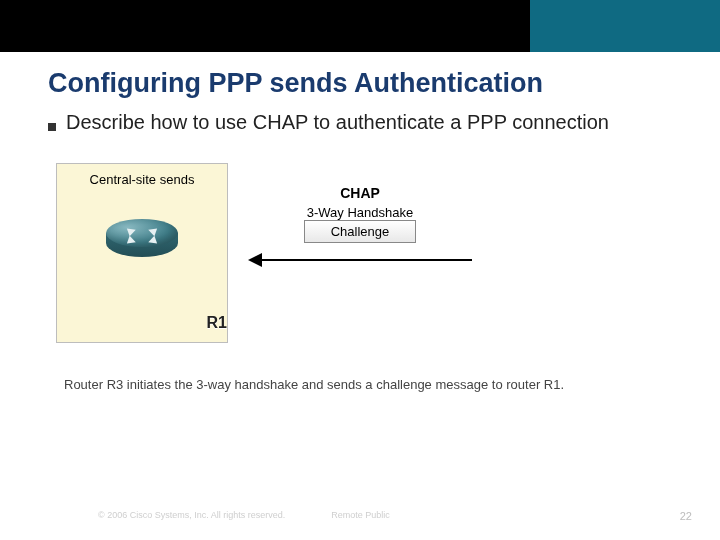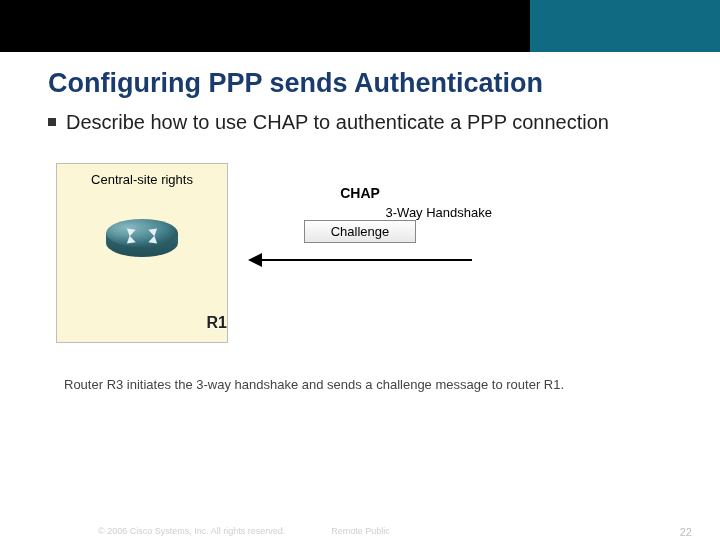--- a/index.html
+++ b/index.html
@@ -26,21 +26,21 @@
     background: #0f6a82;
   }
   .title {
     font-size: 27px;
     font-weight: bold;
     color: #1a3b6e;
     padding: 16px 48px 10px 48px;
   }
   .bullet-row {
     display: flex;
-    align-items: flex-start;
+    align-items: center;
     padding: 0 40px 0 48px;
   }
   .bullet-sq {
     width: 8px;
     height: 8px;
     background: #333;
     margin-top: 9px;
     margin-right: 10px;
     flex-shrink: 0;
   }
@@ -130,21 +130,20 @@
     font-size: 14px;
     font-weight: bold;
     color: #000;
     padding-top: 22px;
     text-align: center;
   }
   .handshake {
     font-size: 13px;
     color: #000;
     padding-top: 4px;
-    text-align: right;
   }
   .challenge-box {
     display: inline-block;
     margin-top: 0;
     padding: 3px 26px;
     border: 1px solid #888;
     background: linear-gradient(180deg, #fff 0%, #e8e8e8 100%);
     font-size: 13px;
     color: #000;
   }
@@ -168,21 +167,21 @@
     border-top: 7px solid transparent;
     border-bottom: 7px solid transparent;
   }
   .caption {
     font-size: 13px;
     color: #444;
     padding: 34px 8px 18px 8px;
   }
   .footer {
     position: absolute;
-    bottom: 4px;
+    bottom: 20px;
     left: 0;
     width: 720px;
     font-size: 9px;
     color: #cfcfcf;
     display: flex;
   }
   .footer .copy { margin-left: 98px; }
   .footer .pub { margin-left: 46px; }
   .footer .num {
     position: absolute;
@@ -202,21 +201,21 @@
 
 <div class="bullet-row">
   <div class="bullet-sq"></div>
   <div class="bullet-text">Describe how to use CHAP to authenticate a PPP connection</div>
 </div>
 
 <div class="diagram">
   <div class="panels">
 
     <div class="panel">
-      <div class="panel-label">Central-site rights</div>
+      <div class="panel-label">Central-site sends</div>
       <div class="router">
         <div class="router-body"></div>
         <div class="router-top"></div>
         <div class="router-arrows">
           <div class="ra ra1"></div>
             <div class="ra ra2"></div>
             <div class="ra ra3"></div>
             <div class="ra ra4"></div>
         </div>
       </div>

